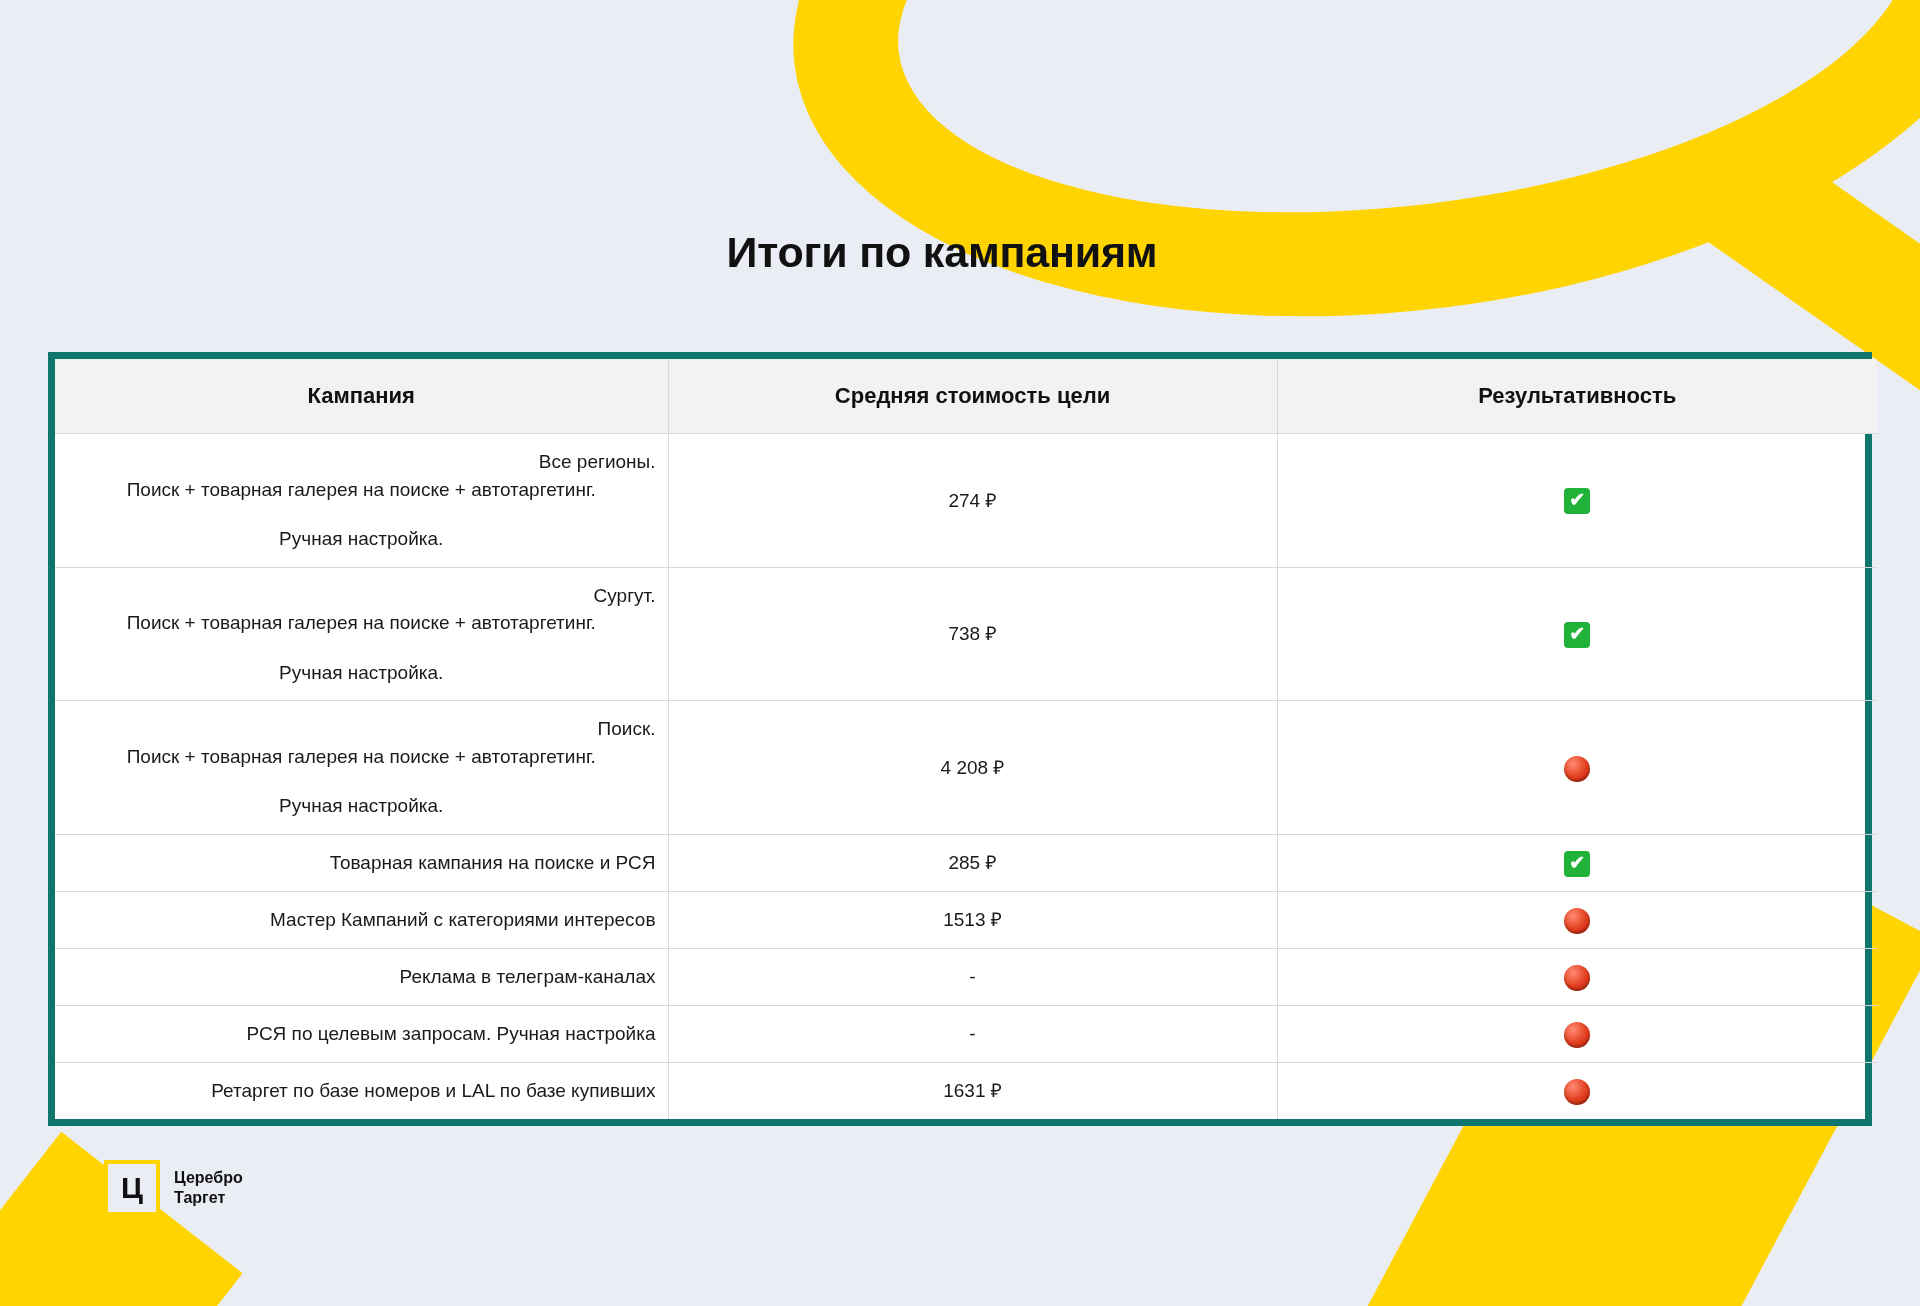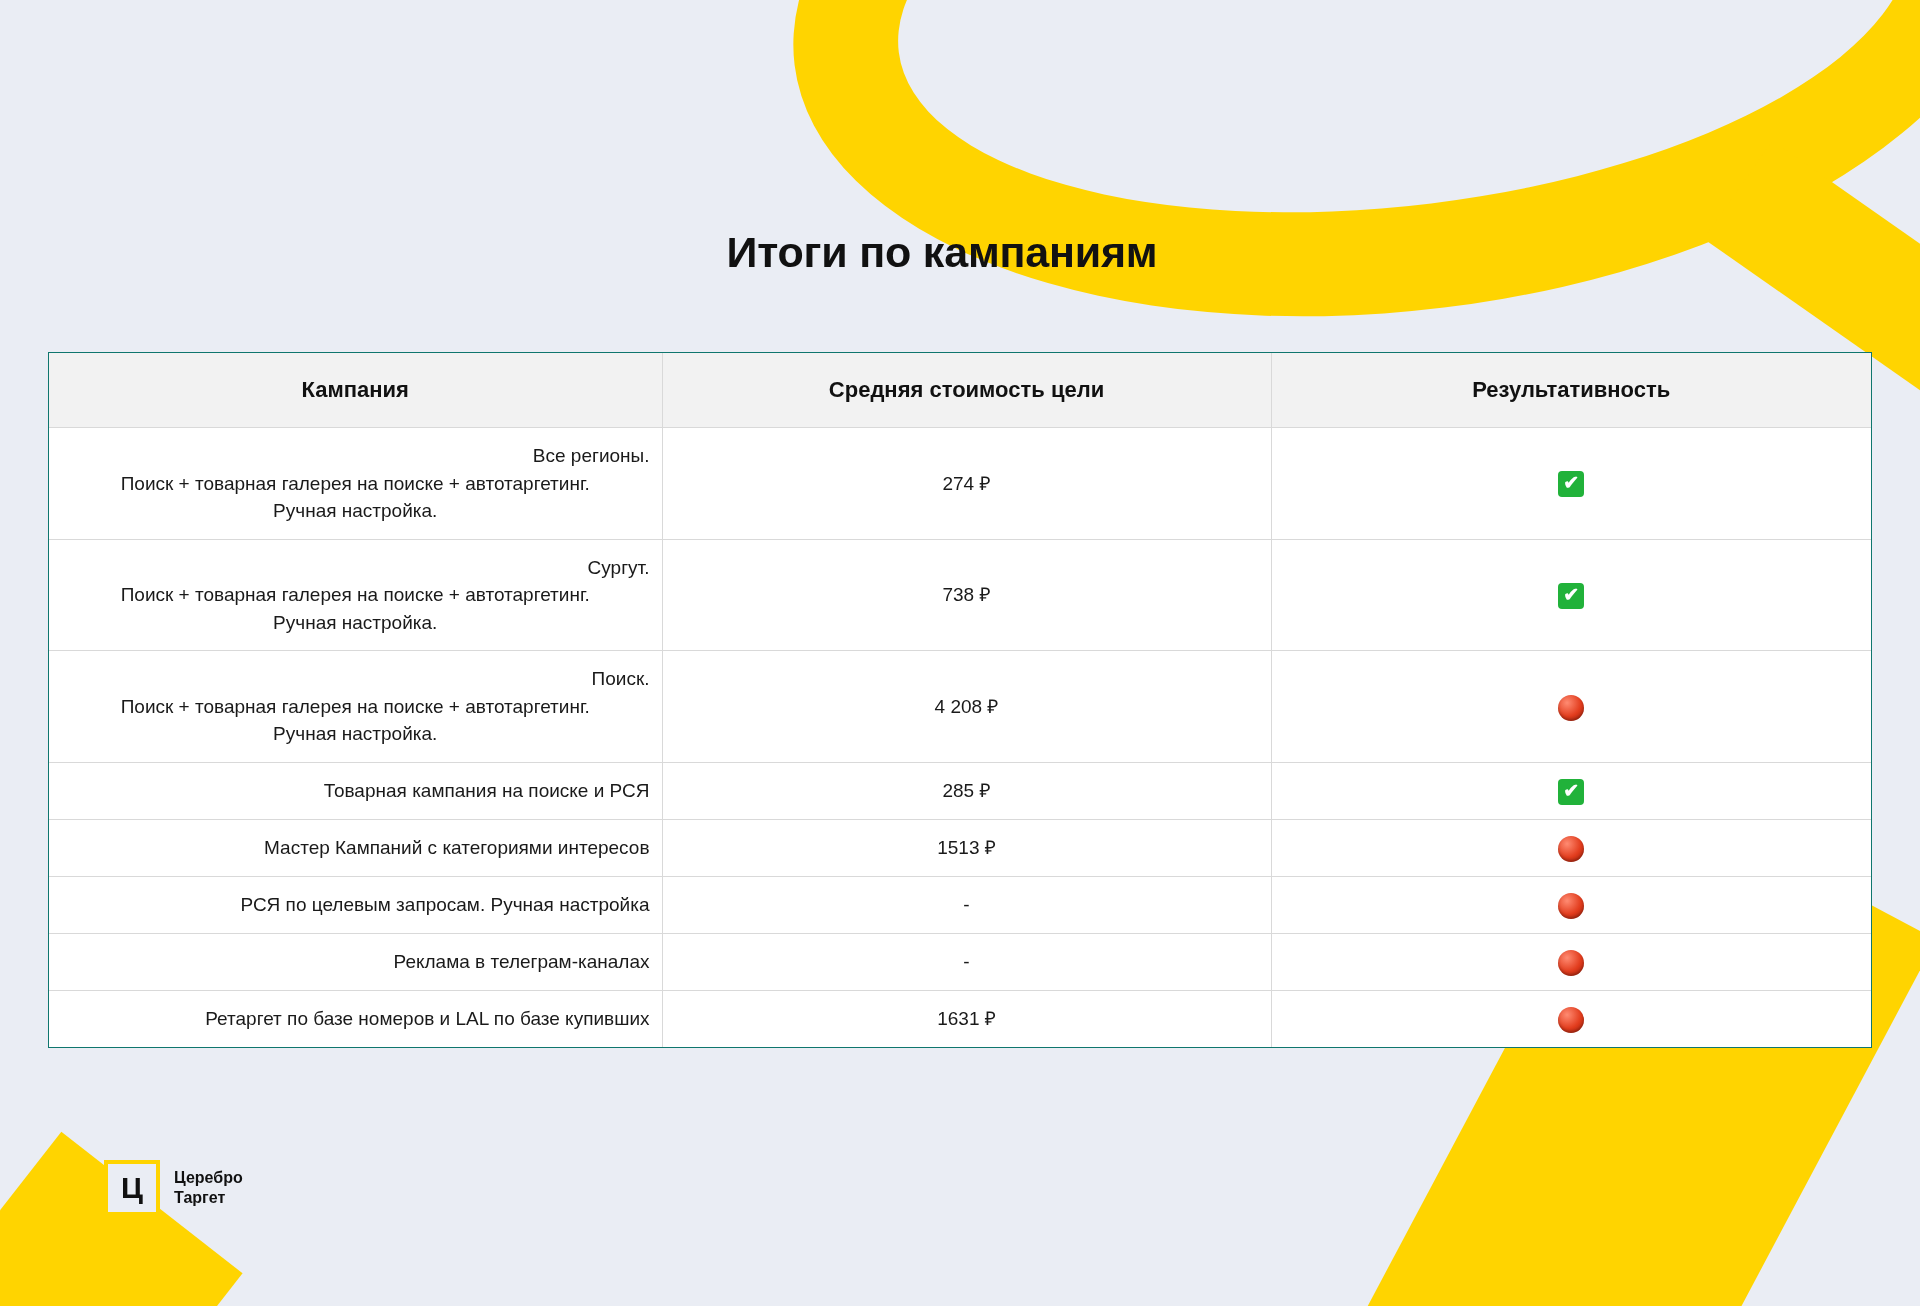--- a/index.html
+++ b/index.html
@@ -68,21 +68,21 @@
     letter-spacing: -0.2px;
   }
 
   
   .table-wrap {
     position: absolute;
     top: 352px;
     left: 48px;
     width: 1824px;
     background: #ffffff;
-    border: 1px solid #0f766e;
+    border: 7px solid #0f766e;
     box-sizing: border-box;
   }
   table {
     border-collapse: collapse;
     width: 100%;
     table-layout: fixed;
   }
   col.c1 { width: 613px; }
   col.c2 { width: 609px; }
   col.c3 { width: 600px; }
@@ -108,21 +108,21 @@
     color: #1a1a1a;
     padding: 14px 12px;
     vertical-align: middle;
     line-height: 1.45;
   }
   tbody td:last-child { border-right: none; }
   tbody tr:last-child td { border-bottom: none; }
 
   td.campaign .line1 { display: block; text-align: right; }
   td.campaign .line2 { display: block; }
-  td.campaign .line3 { display: block; }
+  td.campaign .line3 { display: block; margin-top: 22px; }
 
   .status {
     display: inline-block;
     width: 26px;
     height: 26px;
     line-height: 26px;
     font-size: 22px;
     vertical-align: middle;
   }
   .status-ok {
@@ -235,28 +235,28 @@
       </tr>
       <tr>
         <td class="campaign">
           <span class="line1">Мастер Кампаний с категориями интересов</span>
         </td>
         <td>1513 ₽</td>
         <td><span class="status status-bad"></span></td>
       </tr>
       <tr>
         <td class="campaign">
+          <span class="line1">Реклама в телеграм-каналах</span>
+        </td>
+        <td>-</td>
+        <td><span class="status status-bad"></span></td>
+      </tr>
+      <tr>
+        <td class="campaign">
           <span class="line1">РСЯ по целевым запросам. Ручная настройка</span>
-        </td>
-        <td>-</td>
-        <td><span class="status status-bad"></span></td>
-      </tr>
-      <tr>
-        <td class="campaign">
-          <span class="line1">Реклама в телеграм-каналах</span>
         </td>
         <td>-</td>
         <td><span class="status status-bad"></span></td>
       </tr>
       <tr>
         <td class="campaign">
           <span class="line1">Ретаргет по базе номеров и LAL по базе купивших</span>
         </td>
         <td>1631 ₽</td>
         <td><span class="status status-bad"></span></td>

